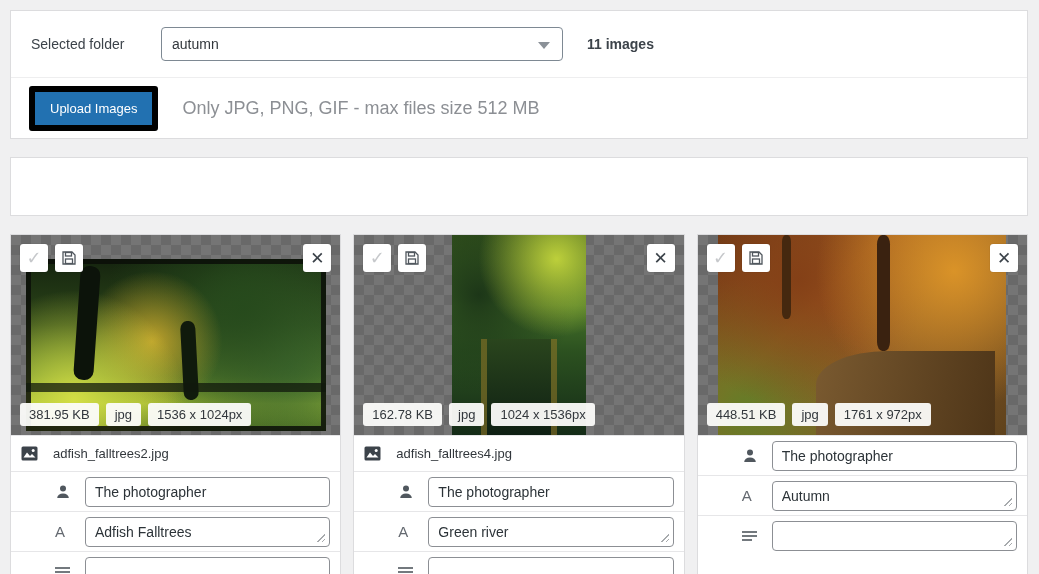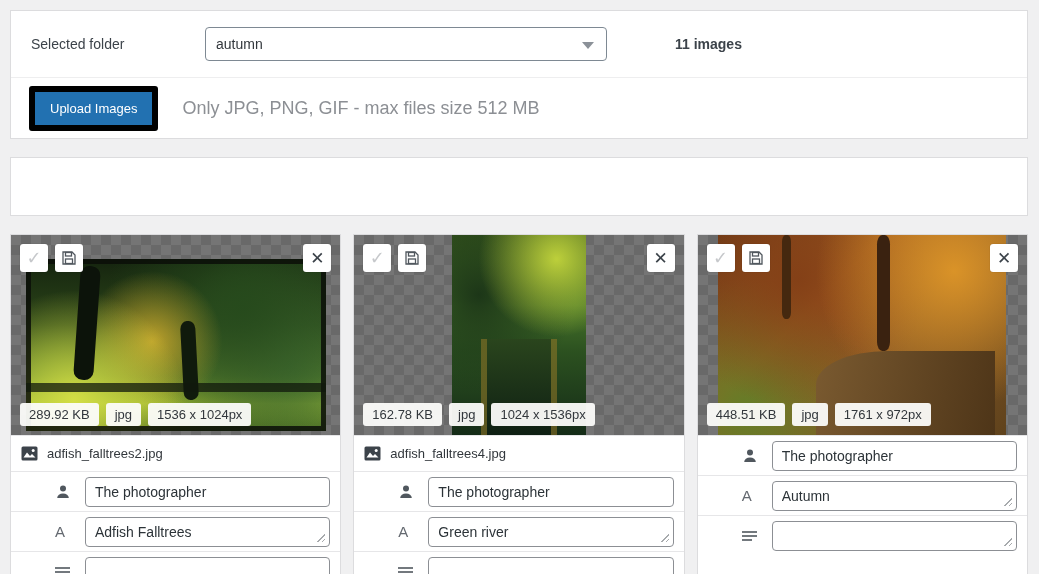--- a/index.html
+++ b/index.html
@@ -11,21 +11,21 @@
   }
   .stage{position:relative;width:1039px;height:574px;overflow:hidden;}
 
   
   .panel{
     background:#fff;border:1px solid #dcdcde;
     margin-left:10px;width:1018px;box-sizing:border-box;
   }
   .top-panel{margin-top:10px;}
   .folder-row{
-    display:flex;align-items:center;height:66px;padding:0 20px;gap:44px;
+    display:flex;align-items:center;height:66px;padding:0 20px;
   }
   .folder-label{width:130px;font-size:14px;color:#3c434a;}
   .folder-select{
     position:relative;width:402px;height:34px;box-sizing:border-box;
     background:#fff;border:1px solid #7e8993;border-radius:4px;
     display:flex;align-items:center;padding:0 30px 0 10px;
     font-size:14px;color:#32373c;cursor:pointer;
   }
   .select-caret{
     position:absolute;right:12px;top:14px;width:0;height:0;
@@ -116,21 +116,21 @@
     font-size:13px;padding:4px 9px;white-space:nowrap;
   }
 
   .row{
     display:flex;align-items:center;background:#fff;
     border-top:1px solid #e6e6e8;padding:0 10px;box-sizing:border-box;
   }
   .row-filename{height:36px;}
   .row-field{height:40px;padding-left:44px;}
   .row-icon{width:26px;display:flex;align-items:center;justify-content:flex-start;flex:none;}
-  .filename-text{font-size:13px;color:#32373c;}
+  .filename-text{font-size:13px;color:#32373c;margin-left:6px;}
   .a-glyph{font-size:15px;color:#646970;}
   .field-wrap{position:relative;flex:1;margin-left:4px;}
   .field-input{
     width:100%;height:30px;box-sizing:border-box;
     border:1px solid #8c8f94;border-radius:4px;background:#fff;
     font-family:inherit;font-size:14px;color:#2c3338;padding:0 24px 0 9px;
   }
   .grip{
     position:absolute;right:5px;bottom:5px;width:9px;height:9px;
     background:
@@ -177,21 +177,21 @@
           <svg width="16" height="16" viewBox="0 0 16 16" fill="none" stroke="#50575e" stroke-width="1.3">
             <path d="M2 2 h9 l3 3 v9 h-12 z"></path>
               <rect x="4.5" y="2.5" width="6" height="3.5"></rect>
               <rect x="4.5" y="9" width="7" height="4.5"></rect>
           </svg>
         </div>
         <div class="icon-btn btn-close">
           <span class="close-glyph">✕</span>
         </div>
         <div class="badges">
-          <span class="badge">289.92 KB</span>
+          <span class="badge">381.95 KB</span>
           <span class="badge">jpg</span>
           <span class="badge">1536 x 1024px</span>
         </div>
       </div>
       <div class="row row-filename">
         <span class="row-icon">
           <svg width="17" height="15" viewBox="0 0 17 15">
               <rect x="0.5" y="0.5" width="16" height="14" rx="1.5" fill="#3c434a"></rect>
               <path d="M2.5 11.5 L6 6.5 L9 10 L11 8 L14.5 11.5 Z" fill="#fff"></path>
               <circle cx="12.2" cy="4.6" r="1.5" fill="#fff"></circle>

